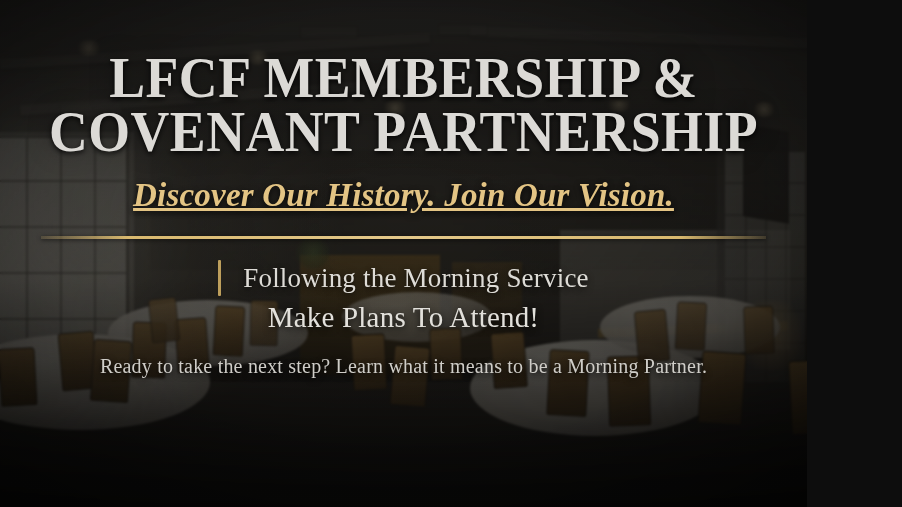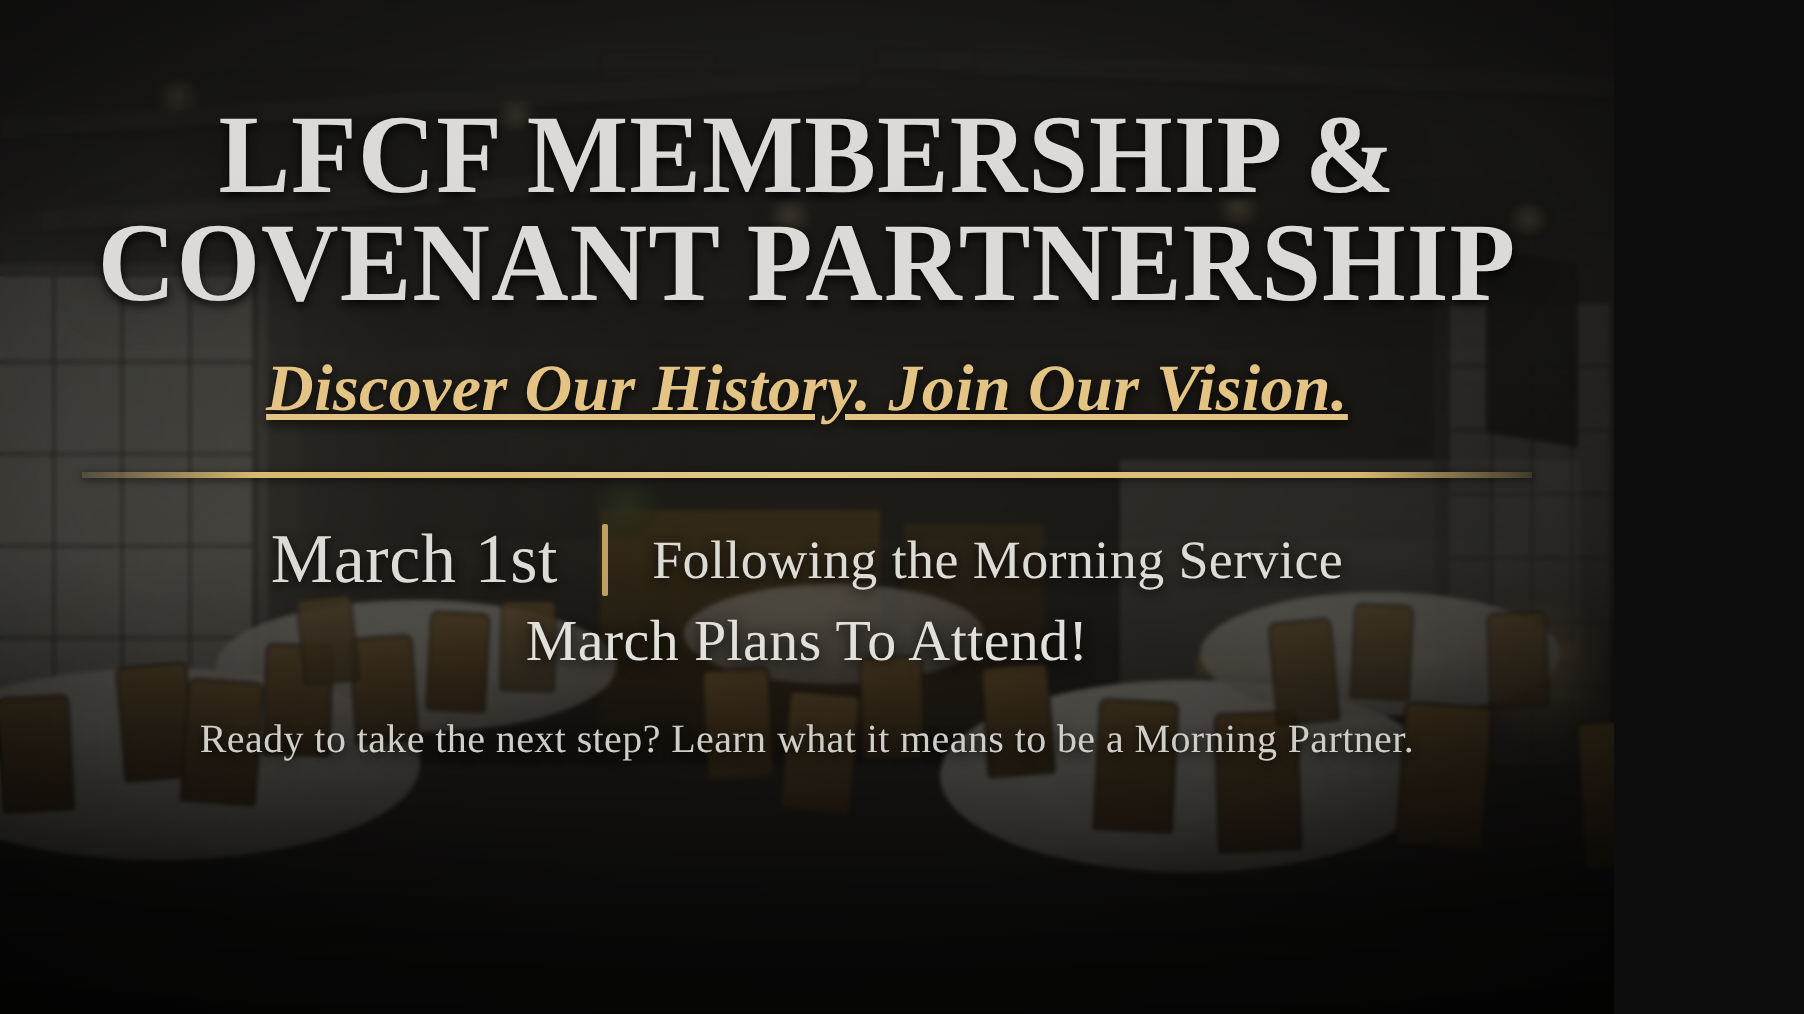--- a/index.html
+++ b/index.html
@@ -323,23 +323,22 @@
   <div class="content">
 
     <div class="title title-l1">LFCF MEMBERSHIP &amp;</div>
     <div class="title title-l2">COVENANT PARTNERSHIP</div>
 
     <div class="subtitle">Discover Our History. Join Our Vision.</div>
 
     <div class="rule"></div>
 
     <div class="dateline">
-      <span class="date-main">March 1st</span>
       <span class="date-sep"></span>
       <span class="date-sub">Following the Morning Service</span>
     </div>
 
 
-    <div class="cta">March Plans To Attend!</div>
+    <div class="cta">Make Plans To Attend!</div>
 
     <div class="tagline">Ready to take the next step? Learn what it means to be a Morning Partner.</div>
   </div>
 </div>
 
 </body></html>

